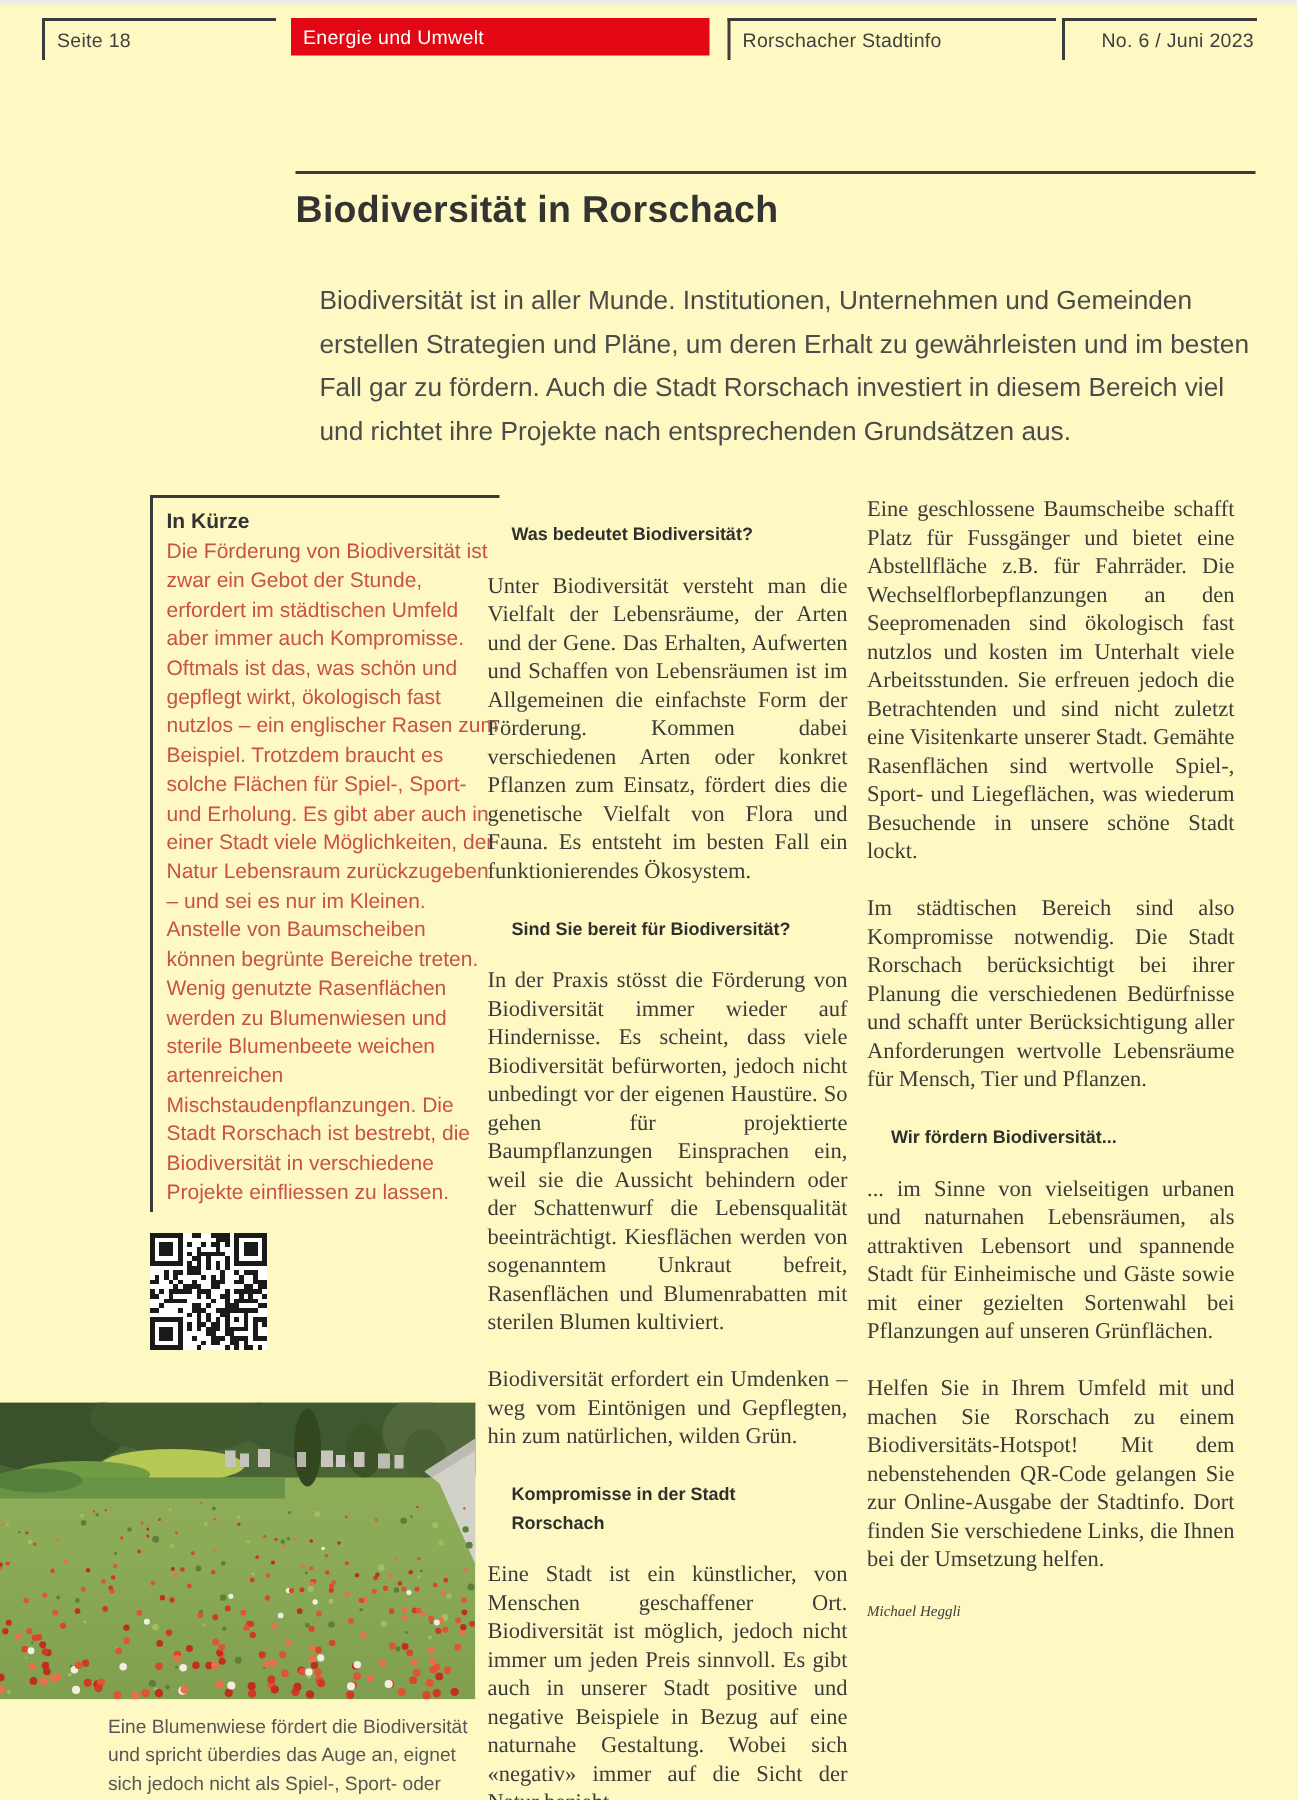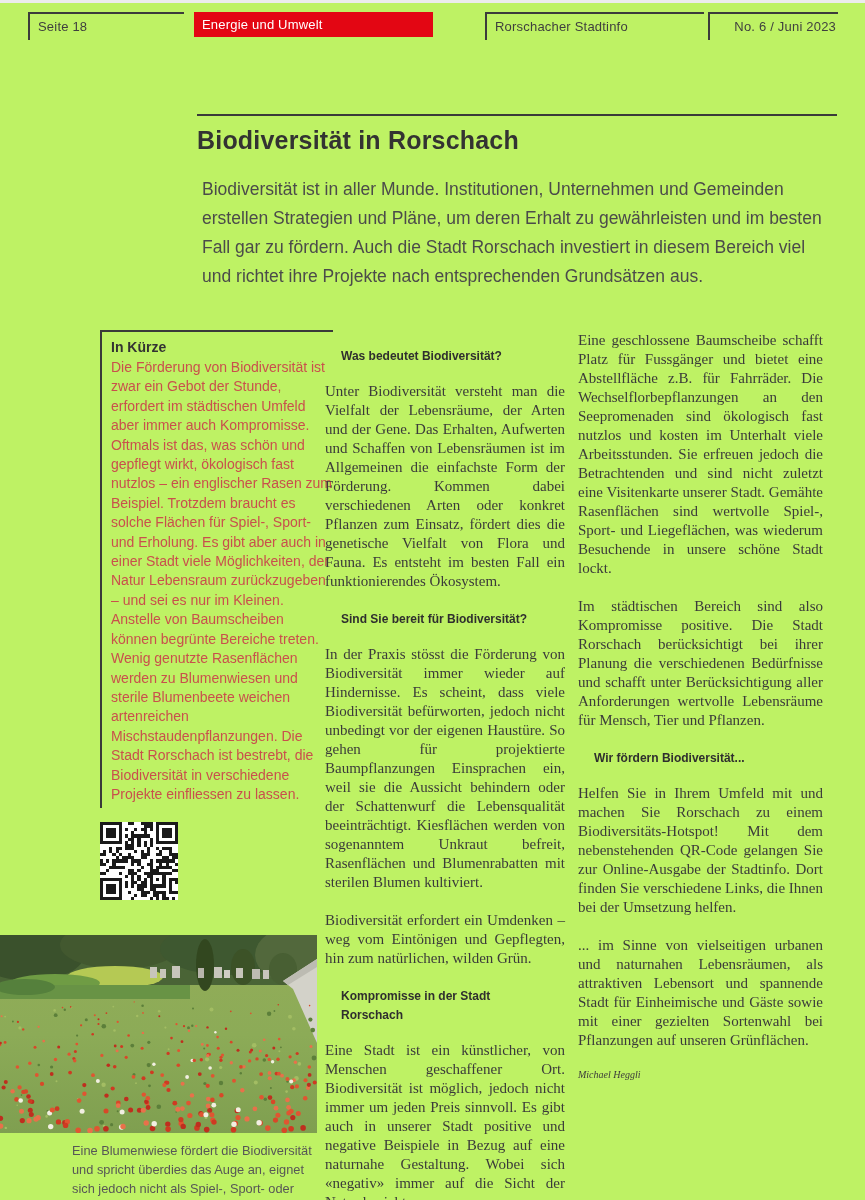--- a/index.html
+++ b/index.html
@@ -1,35 +1,35 @@
 <!DOCTYPE html>
 <html lang="de"><head>
 <meta charset="utf-8">
 <style>
   html,body{margin:0;padding:0;background:#ffffff;}
   .page{
-    position:relative;width:865px;height:1200px;background:#bef264;
+    position:relative;width:865px;height:1200px;background:#fef9c3;
     font-family:"Liberation Sans",sans-serif;color:#3c3c3b;overflow:hidden;
   }
   .page-top-edge{position:absolute;left:0;top:0;width:865px;height:3px;background:#ececec;}
 
   
   .hd{position:absolute;top:12px;font-size:13px;letter-spacing:.2px;color:#3f3f3e;}
   .hd-rule{border-top:2px solid #3c3c3b;border-left:2px solid #3c3c3b;padding:5px 0 0 8px;box-sizing:border-box;height:28px;}
   .hd-page{left:28px;width:156px;}
-  .hd-section{left:194px;width:239px;height:25px;background:#e30613;color:#ffffff;
+  .hd-section{left:194px;width:279px;height:25px;background:#e30613;color:#ffffff;
     padding:5px 0 0 8px;box-sizing:border-box;}
   .hd-pub{left:485px;width:219px;}
   .hd-issue{left:708px;width:130px;text-align:right;padding-right:2px;}
 
   
   .title-rule{position:absolute;left:197px;top:114px;width:640px;border-top:2px solid #3a3a39;}
   h1.title{position:absolute;left:197px;top:126px;margin:0;font-size:25px;font-weight:700;
     letter-spacing:.2px;color:#333332;}
-  .lead{position:absolute;left:197px;top:170px;width:632px;margin:5px;
+  .lead{position:absolute;left:197px;top:170px;width:632px;margin:16px;
     font-size:17.5px;line-height:29px;color:#4b4b4a;}
 
   
   .col-left{position:absolute;left:72px;top:330px;width:233px;padding-left:28px;}
   .kurze{border-top:2px solid #3a3a39;border-left:2px solid #3a3a39;
     padding:7px 0 4px 9px;box-sizing:border-box;}
   .kurze h2{margin:0 0 3px 0;font-size:14px;font-weight:700;color:#333332;}
   .kurze p{margin:0;font-size:14px;line-height:19.4px;color:#c9504c;}
   .links-block{margin-top:29px;padding-left:2px;}
   .links-block h3{margin:0;font-size:13.5px;font-weight:700;color:#333332;}
@@ -393,24 +393,24 @@
     <p>Unter Biodiversität versteht man die Vielfalt der Lebensräume, der Arten und der Gene. Das Erhalten, Aufwerten und Schaffen von Lebensräumen ist im Allgemeinen die einfachste Form der Förderung. Kommen dabei verschiedenen Arten oder konkret Pflanzen zum Einsatz, fördert dies die genetische Vielfalt von Flora und Fauna. Es entsteht im besten Fall ein funktionierendes Ökosystem.</p>
     <h3>Sind Sie bereit für Biodiversität?</h3>
     <p>In der Praxis stösst die Förderung von Biodiversität immer wieder auf Hindernisse. Es scheint, dass viele Biodiversität befürworten, jedoch nicht unbedingt vor der eigenen Haustüre. So gehen für projektierte Baumpflanzungen Einsprachen ein, weil sie die Aussicht behindern oder der Schattenwurf die Lebensqualität beeinträchtigt. Kiesflächen werden von sogenanntem Unkraut befreit, Rasenflächen und Blumenrabatten mit sterilen Blumen kultiviert.</p>
     <p>Biodiversität erfordert ein Umdenken – weg vom Eintönigen und Gepflegten, hin zum natürlichen, wilden Grün.</p>
     <h3>Kompromisse in der Stadt Rorschach</h3>
     <p class="last">Eine Stadt ist ein künstlicher, von Menschen geschaffener Ort. Biodiversität ist möglich, jedoch nicht immer um jeden Preis sinnvoll. Es gibt auch in unserer Stadt positive und negative Beispiele in Bezug auf eine naturnahe Gestaltung. Wobei sich «negativ» immer auf die Sicht der Natur bezieht.</p>
   </section>
 
   <section class="serif-col col-right">
     <p>Eine geschlossene Baumscheibe schafft Platz für Fussgänger und bietet eine Abstellfläche z.B. für Fahrräder. Die Wechselflorbepflanzungen an den Seepromenaden sind ökologisch fast nutzlos und kosten im Unterhalt viele Arbeitsstunden. Sie erfreuen jedoch die Betrachtenden und sind nicht zuletzt eine Visitenkarte unserer Stadt. Gemähte Rasenflächen sind wertvolle Spiel-, Sport- und Liegeflächen, was wiederum Besuchende in unsere schöne Stadt lockt.</p>
-    <p>Im städtischen Bereich sind also Kompromisse positive. Die Stadt Rorschach berücksichtigt bei ihrer Planung die verschiedenen Bedürfnisse und schafft unter Berücksichtigung aller Anforderungen wertvolle Lebensräume für Mensch, Tier und Pflanzen.</p>
+    <p>Im städtischen Bereich sind also Kompromisse notwendig. Die Stadt Rorschach berücksichtigt bei ihrer Planung die verschiedenen Bedürfnisse und schafft unter Berücksichtigung aller Anforderungen wertvolle Lebensräume für Mensch, Tier und Pflanzen.</p>
     <h3>Wir fördern Biodiversität...</h3>
+    <p>... im Sinne von vielseitigen urbanen und naturnahen Lebensräumen, als attraktiven Lebensort und spannende Stadt für Einheimische und Gäste sowie mit einer gezielten Sortenwahl bei Pflanzungen auf unseren Grünflächen.</p>
     <p>Helfen Sie in Ihrem Umfeld mit und machen Sie Rorschach zu einem Biodiversitäts-Hotspot! Mit dem nebenstehenden QR-Code gelangen Sie zur Online-Ausgabe der Stadtinfo. Dort finden Sie verschiedene Links, die Ihnen bei der Umsetzung helfen.</p>
-    <p>... im Sinne von vielseitigen urbanen und naturnahen Lebensräumen, als attraktiven Lebensort und spannende Stadt für Einheimische und Gäste sowie mit einer gezielten Sortenwahl bei Pflanzungen auf unseren Grünflächen.</p>
     <div class="signature">Michael Heggli</div>
   </section>
 
   <div class="photo">
     <svg width="317" height="198" viewBox="0 0 317 198">
       <defs>
         <linearGradient id="meadowGrad" x1="0" y1="0" x2="0" y2="1">
           <stop offset="0" stop-color="#93ad58"></stop>
           <stop offset="0.5" stop-color="#8cab57"></stop>
           <stop offset="1" stop-color="#7f9f50"></stop>

